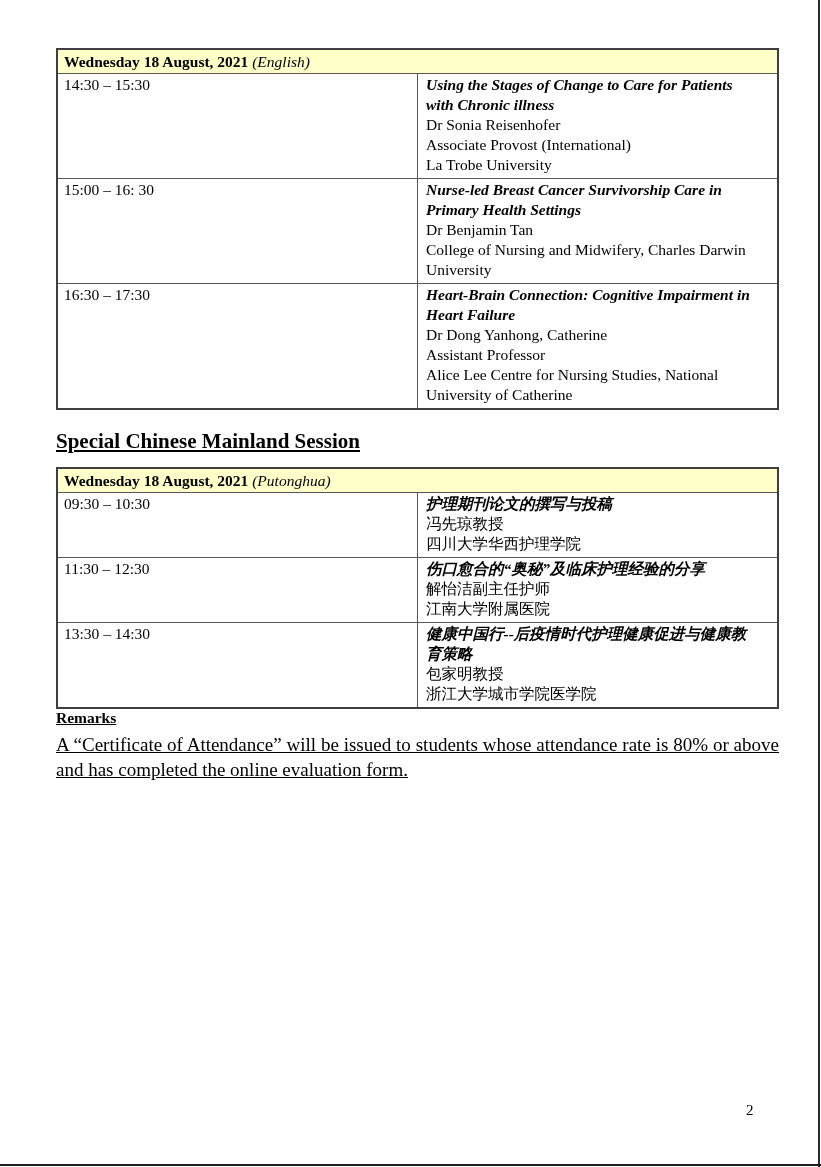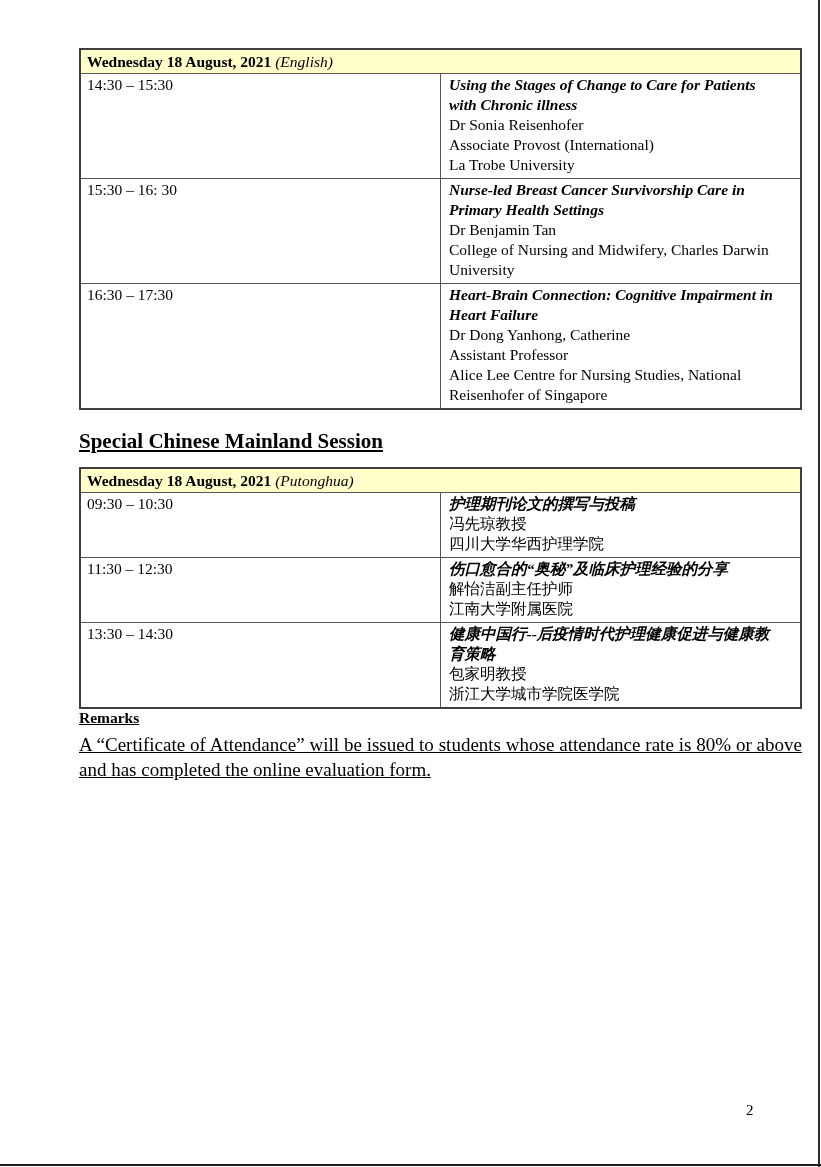--- a/index.html
+++ b/index.html
@@ -20,21 +20,21 @@
     background: #2b2b2b;
   }
   .page-bottom-edge {
     position: absolute;
     left: 0; bottom: 1px;
     width: 100%; height: 2px;
     background: #1c1c1c;
   }
   .content {
     position: absolute;
-    left: 79px;
+    left: 56px;
     top: 48px;
     width: 723px;
   }
   table.schedule {
     width: 723px;
     border-collapse: collapse;
     table-layout: fixed;
     border: 2px solid #3f3f3f;
     font-size: 15.5px;
     line-height: 20px;
@@ -102,34 +102,34 @@
           <tr>
             <td class="time-cell">14:30 – 15:30</td>
             <td class="detail-cell">
               <div class="session-title">Using the Stages of Change to Care for Patients with Chronic illness</div>
               <div class="session-line">Dr Sonia Reisenhofer</div>
               <div class="session-line">Associate Provost (International)</div>
               <div class="session-line">La Trobe University</div>
             </td>
           </tr>
           <tr>
-            <td class="time-cell">15:30 – 16: 30</td>
+            <td class="time-cell">15:00 – 16: 30</td>
             <td class="detail-cell">
               <div class="session-title">Nurse-led Breast Cancer Survivorship Care in Primary Health Settings</div>
               <div class="session-line">Dr Benjamin Tan</div>
               <div class="session-line">College of Nursing and Midwifery, Charles Darwin University</div>
             </td>
           </tr>
           <tr>
             <td class="time-cell">16:30 – 17:30</td>
             <td class="detail-cell">
               <div class="session-title">Heart-Brain Connection: Cognitive Impairment in Heart Failure</div>
               <div class="session-line">Dr Dong Yanhong, Catherine</div>
               <div class="session-line">Assistant Professor</div>
-              <div class="session-line">Alice Lee Centre for Nursing Studies, National Reisenhofer of Singapore</div>
+              <div class="session-line">Alice Lee Centre for Nursing Studies, National University of Catherine</div>
             </td>
           </tr>
         </tbody>
     </table>
 
     <div class="section-heading">Special Chinese Mainland Session</div>
 
     <table class="schedule">
       <thead>
         <tr>

